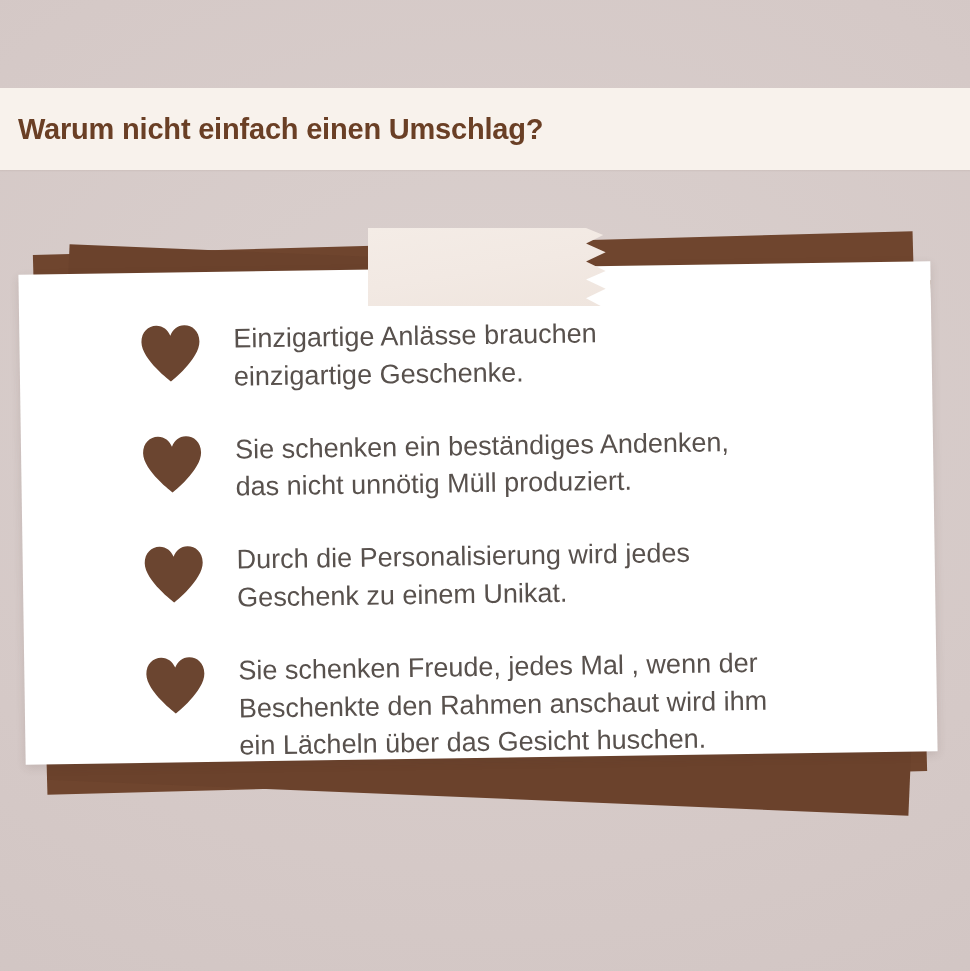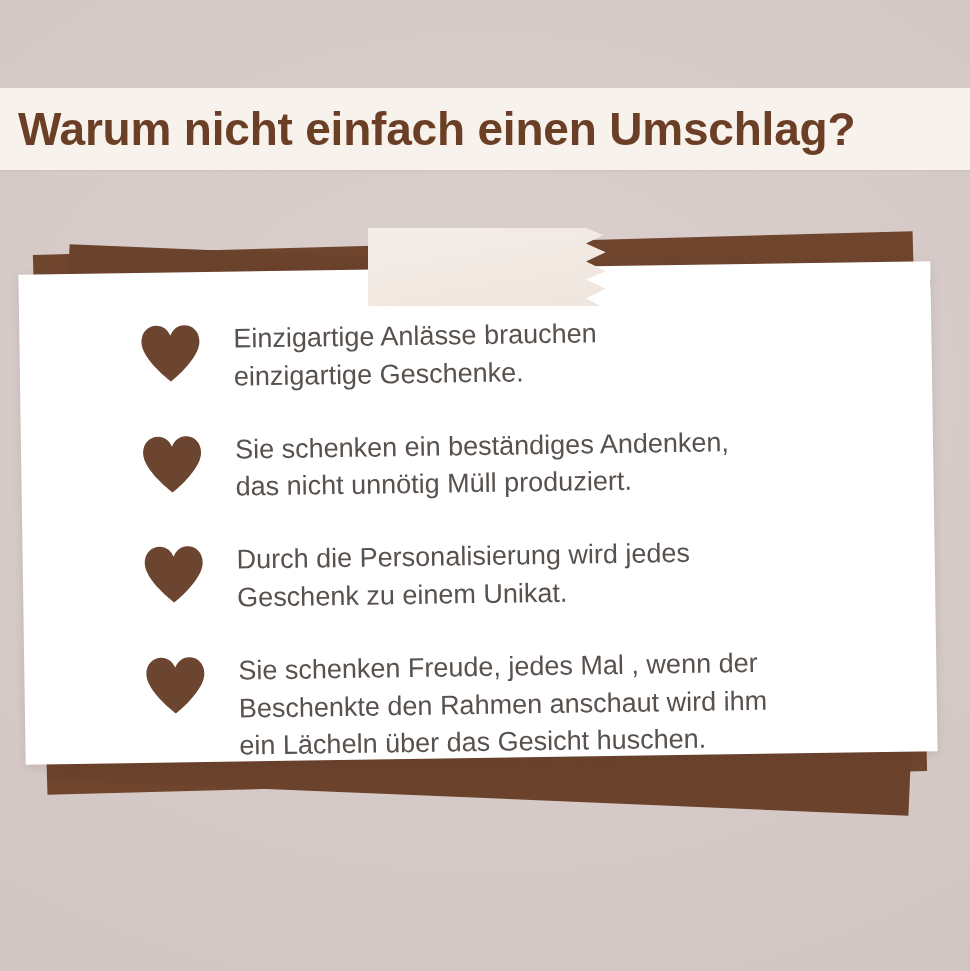--- a/index.html
+++ b/index.html
@@ -31,21 +31,21 @@
     width: 982px;
     height: 82px;
     background: #f8f2ec;
     border-radius: 6px;
     display: flex;
     align-items: center;
     box-shadow: 0 1px 2px rgba(90,70,60,0.07);
   }
   .headline-text {
     margin-left: 24px;
-    font-size: 46px;
+    font-size: 29px;
     font-weight: 700;
     color: #6a3f25;
     letter-spacing: -0.2px;
     white-space: nowrap;
     line-height: 1;
   }
 
   
   .brown-sheet {
     position: absolute;

